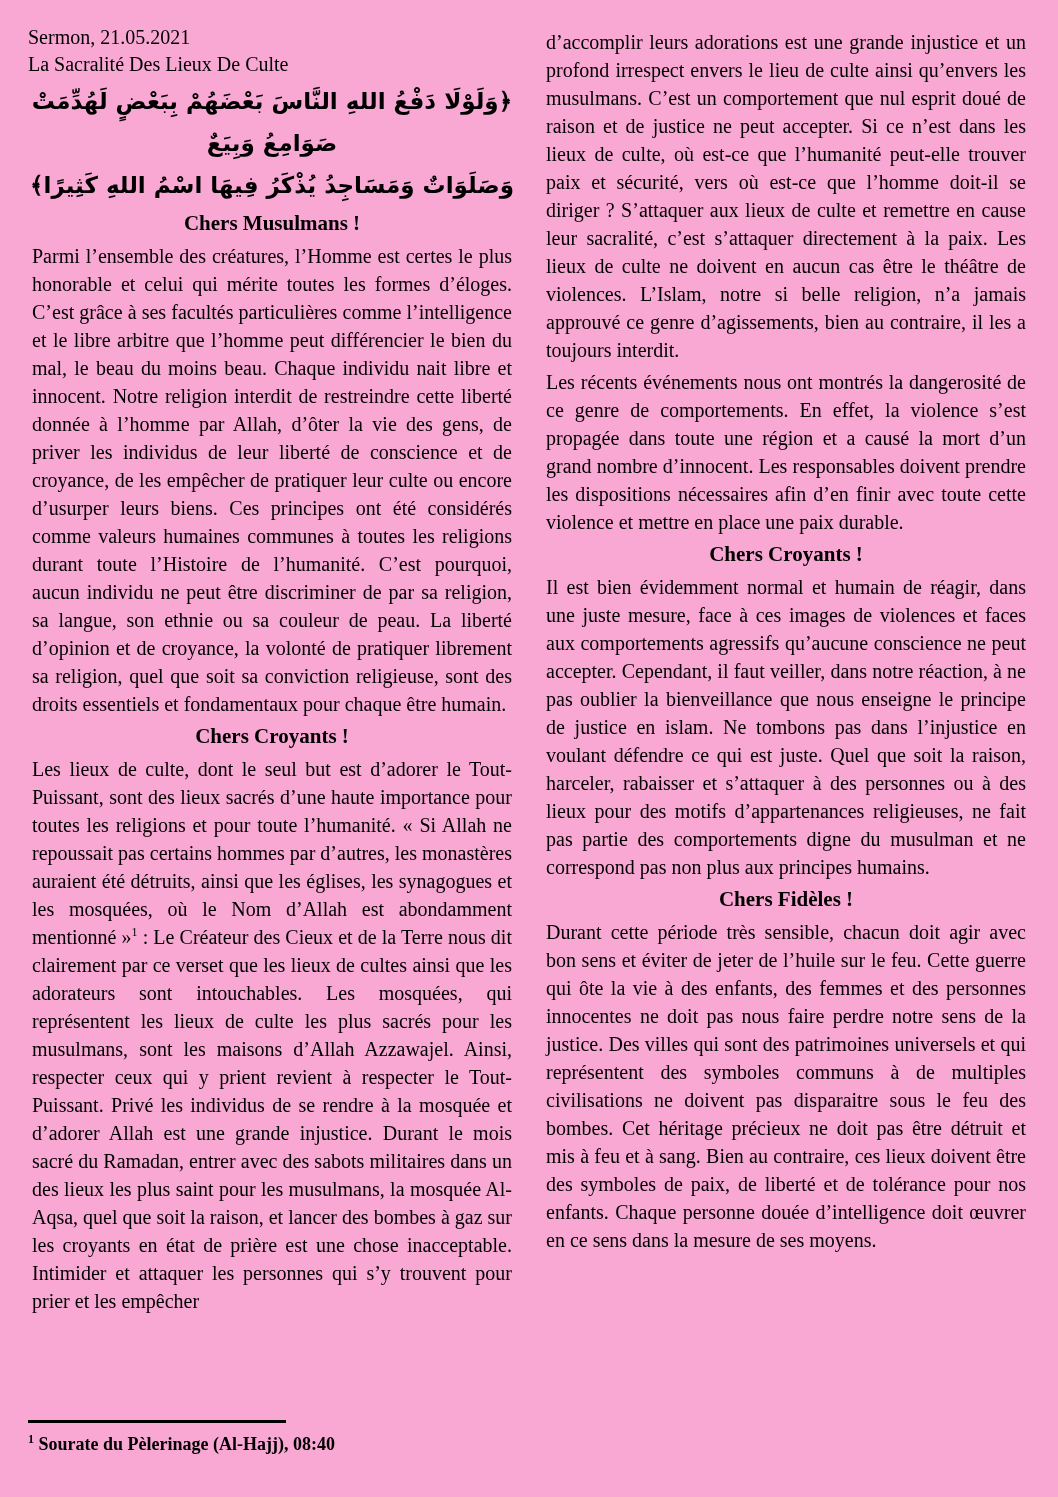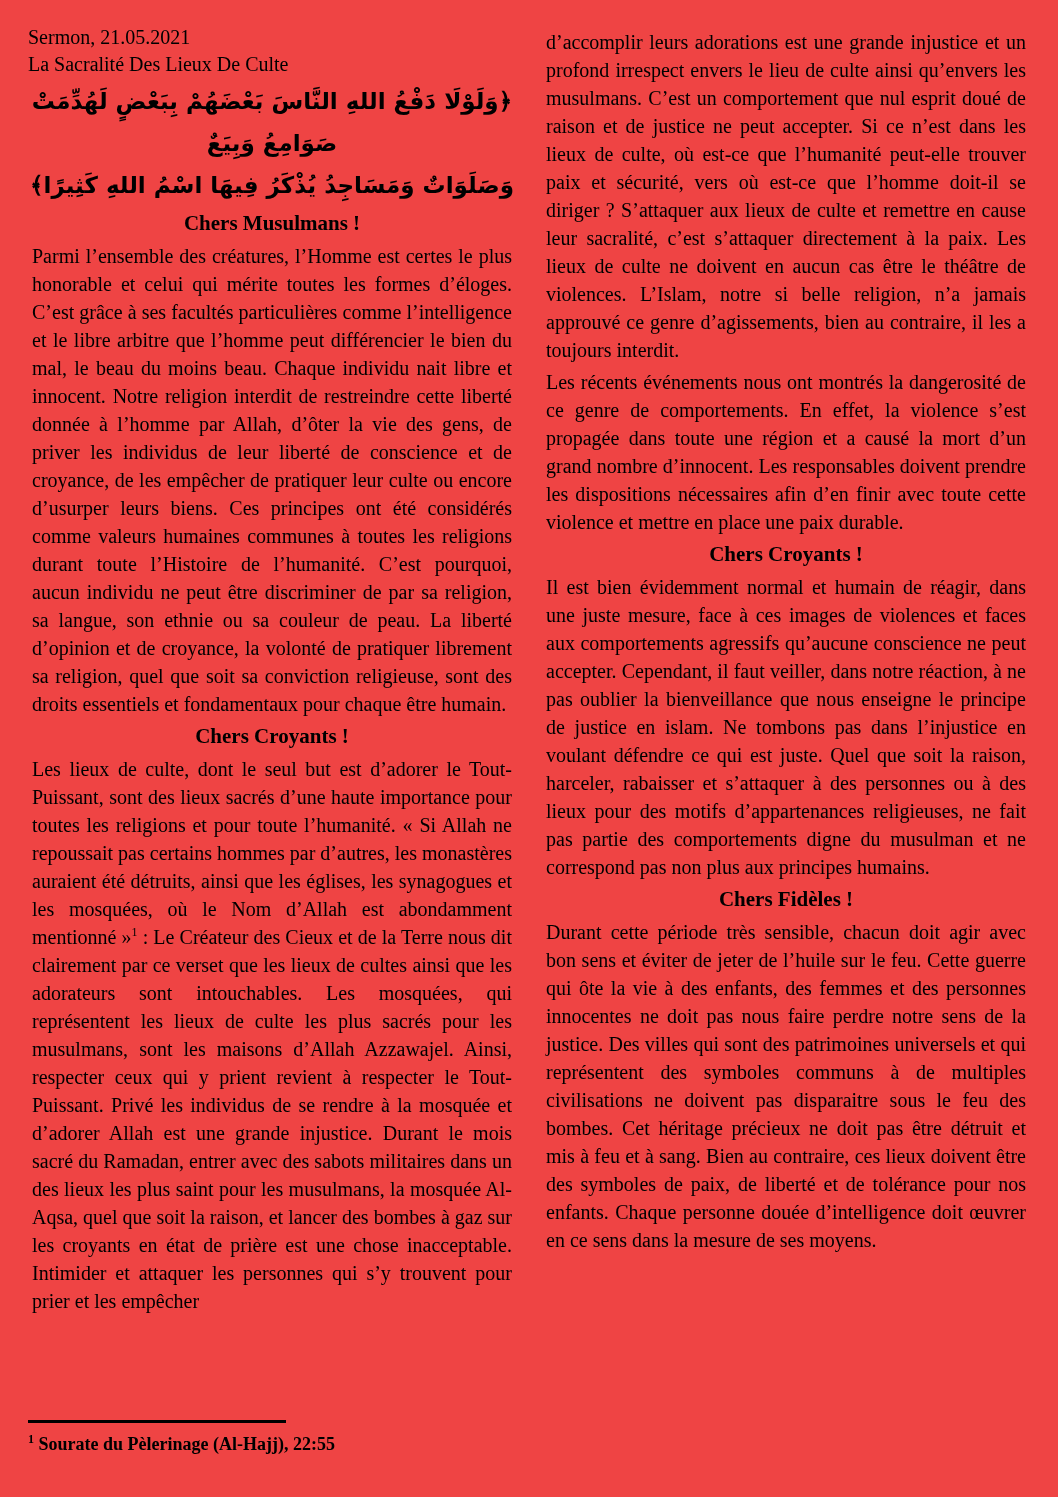--- a/index.html
+++ b/index.html
@@ -1,20 +1,20 @@
 <!DOCTYPE html>
 <html lang="fr"><head>
 <meta charset="utf-8">
 <style>
   html, body { margin: 0; padding: 0; background: #ffffff; }
   .page {
     position: relative;
     width: 1058px;
     height: 1497px;
-    background: #ef4444;
+    background: #f9a8d4;
     color: #000;
     font-family: "Liberation Serif", serif;
     overflow: hidden;
   }
   .col {
     position: absolute;
     top: 24px;
     width: 488px;
     font-size: 20px;
     line-height: 28px;
@@ -105,16 +105,16 @@
 
     <h2 class="section-heading">Chers Croyants !</h2>
     <p class="body-para">Il est bien évidemment normal et humain de réagir, dans une juste mesure, face à ces images de violences et faces aux comportements agressifs qu’aucune conscience ne peut accepter. Cependant, il faut veiller, dans notre réaction, à ne pas oublier la bienveillance que nous enseigne le principe de justice en islam. Ne tombons pas dans l’injustice en voulant défendre ce qui est juste. Quel que soit la raison, harceler, rabaisser et s’attaquer à des personnes ou à des lieux pour des motifs d’appartenances religieuses, ne fait pas partie des comportements digne du musulman et ne correspond pas non plus aux principes humains.</p>
 
     <h2 class="section-heading">Chers Fidèles !</h2>
     <p class="body-para">Durant cette période très sensible, chacun doit agir avec bon sens et éviter de jeter de l’huile sur le feu. Cette guerre qui ôte la vie à des enfants, des femmes et des personnes innocentes ne doit pas nous faire perdre notre sens de la justice. Des villes qui sont des patrimoines universels et qui représentent des symboles communs à de multiples civilisations ne doivent pas disparaitre sous le feu des bombes. Cet héritage précieux ne doit pas être détruit et mis à feu et à sang. Bien au contraire, ces lieux doivent être des symboles de paix, de liberté et de tolérance pour nos enfants. Chaque personne douée d’intelligence doit œuvrer en ce sens dans la mesure de ses moyens.</p>
   </div>
 
   <div class="footnote">
     <div class="footnote-rule"></div>
-    <p class="footnote-text"><sup class="ref">1</sup><span> Sourate du Pèlerinage (Al-Hajj), 22:55</span></p>
+    <p class="footnote-text"><sup class="ref">1</sup><span> Sourate du Pèlerinage (Al-Hajj), 08:40</span></p>
   </div>
 
 </div>
 
 </body></html>

